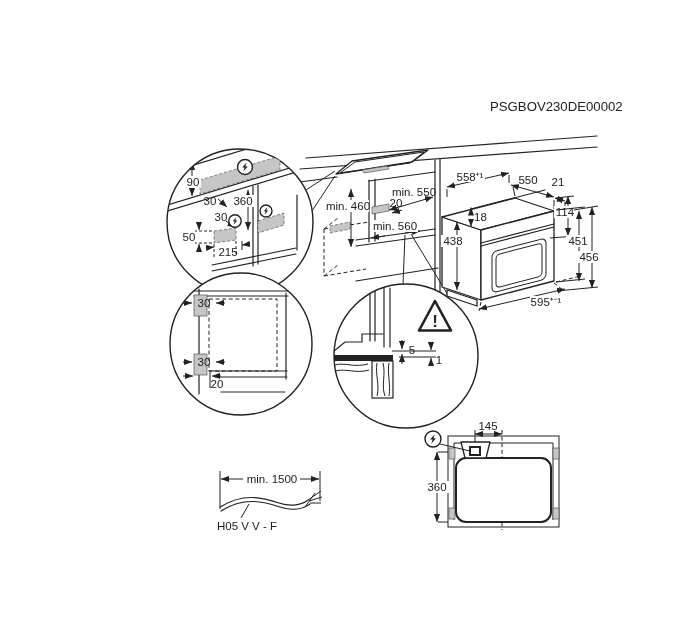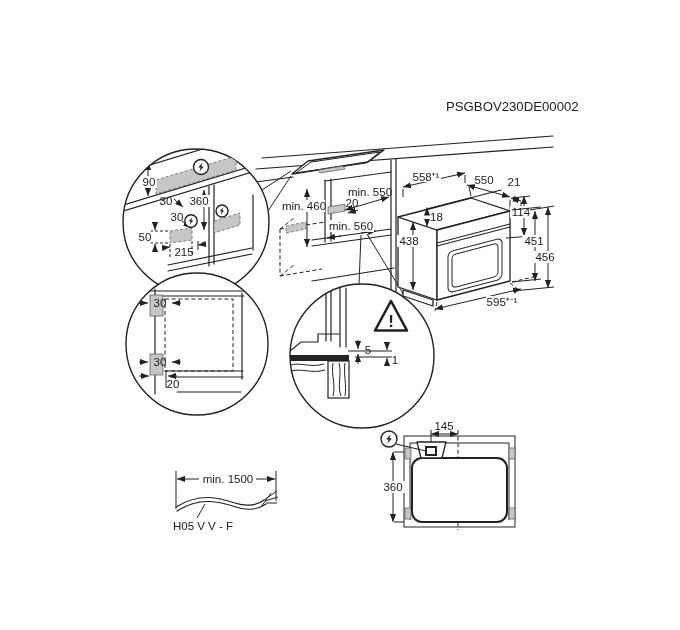--- a/index.html
+++ b/index.html
@@ -1,17 +1,17 @@
 <!DOCTYPE html>
 <html><head>
 <meta charset="utf-8">
 <style>
   html,body{margin:0;padding:0;background:#fff;}
   .stage{position:relative;width:584px;height:630px;background:#fff;overflow:hidden;
-         font-family:"Liberation Sans", sans-serif;}
+         font-family:"Liberation Sans", sans-serif;padding-left:44px;}
   svg text{font-family:"Liberation Sans", sans-serif;fill:#222;font-size:11.5px;}
   text.code{font-size:13.2px;}
   text.warn{font-size:17px;font-weight:bold;}
   .ln{stroke:#222;stroke-width:1.2;fill:none;stroke-linecap:round;}
   .thin{stroke:#222;stroke-width:1;fill:none;}
   .dash{stroke-dasharray:4 2.6;}
   .dashf{stroke-dasharray:3 2;}
   .shade{fill:#c6c6c6;stroke:#555;stroke-width:.7;}
   .wface{fill:#fff;stroke:#222;stroke-width:1.3;stroke-linejoin:round;}
   .bg{fill:#fff;stroke:none;}

